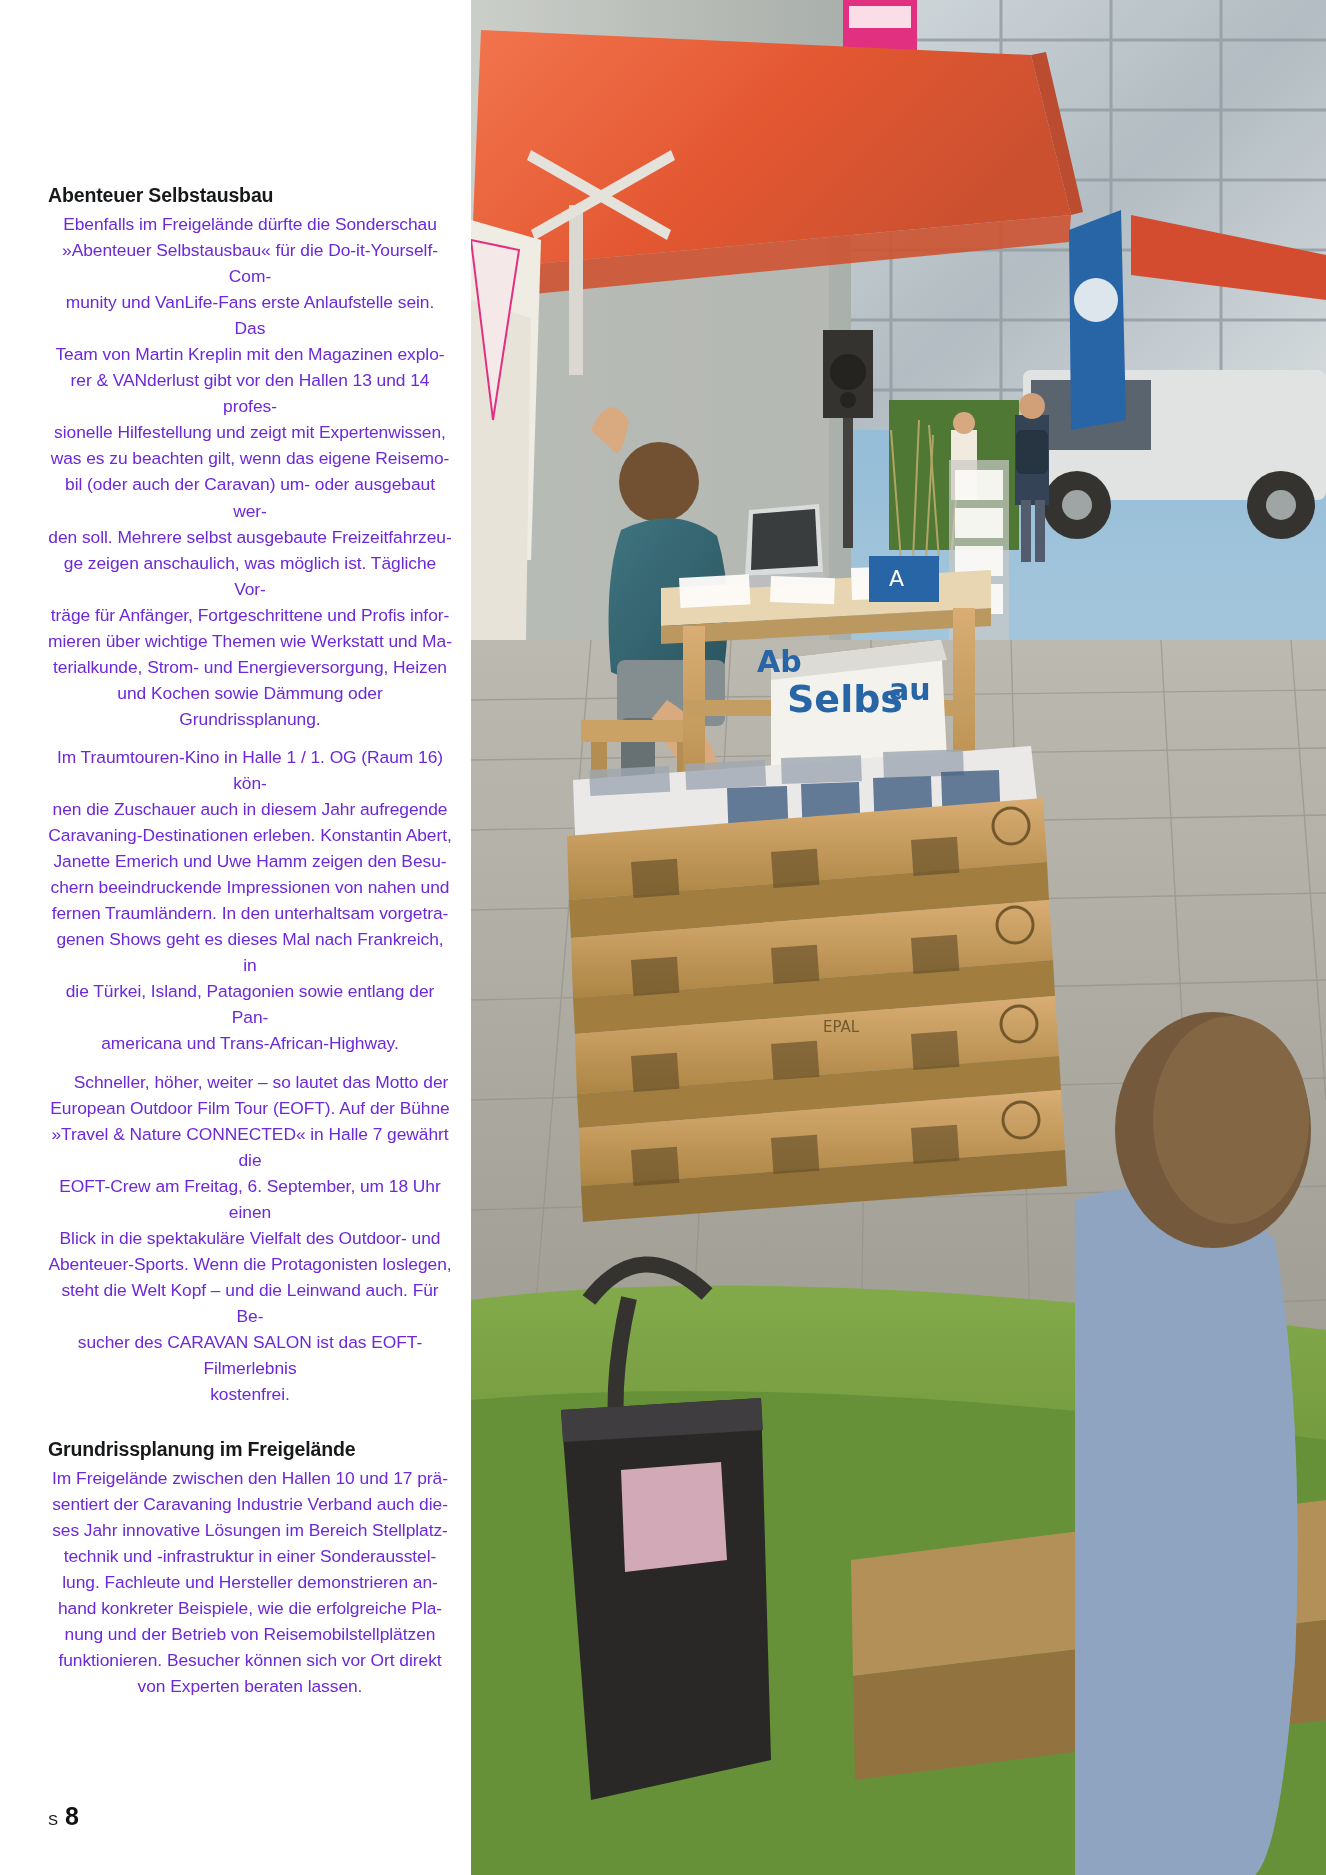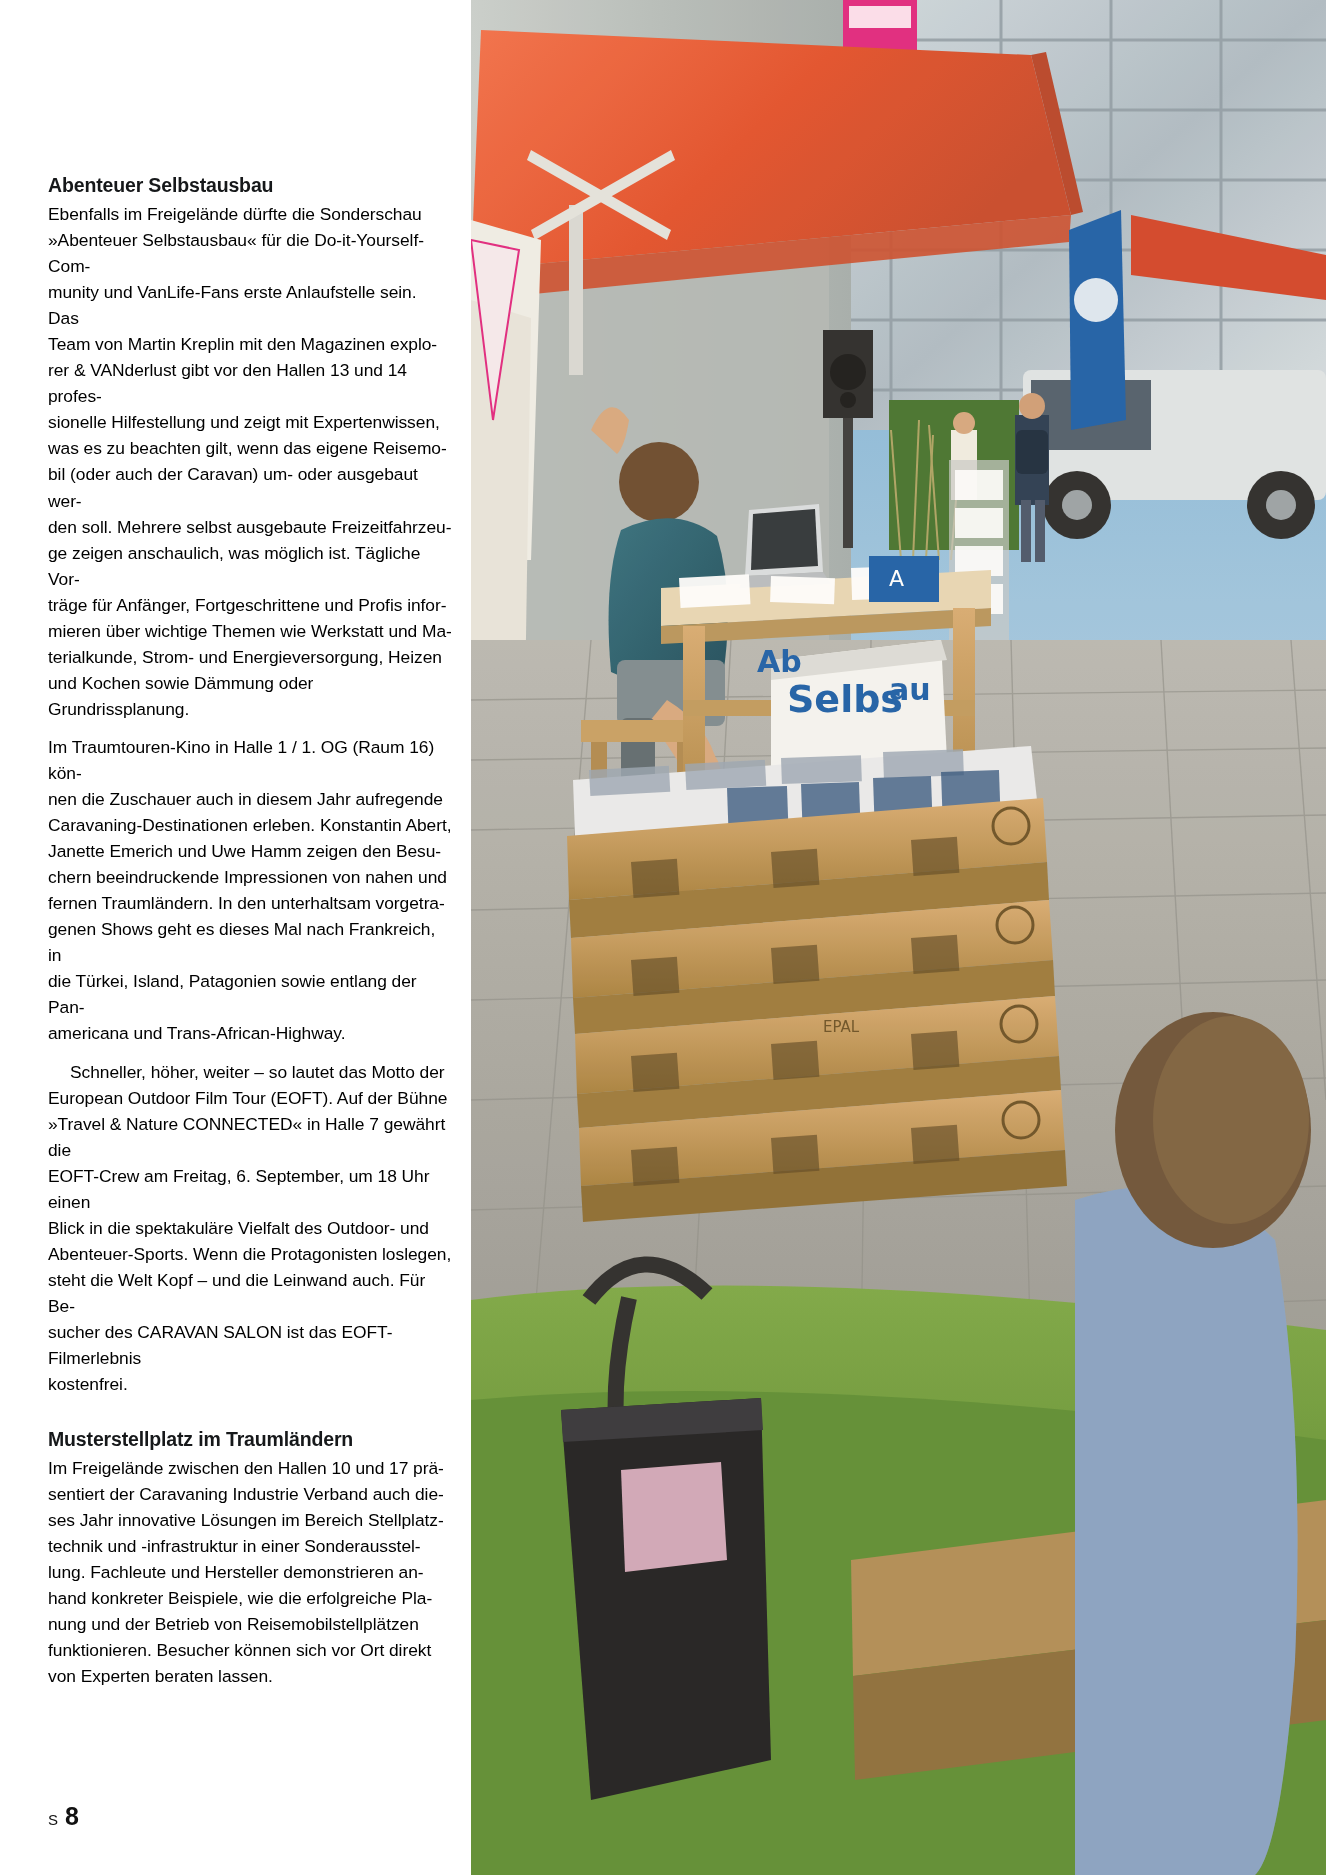--- a/index.html
+++ b/index.html
@@ -8,39 +8,39 @@
     background:#ffffff;
     font-family:"Liberation Sans", sans-serif;
     overflow:hidden;
     position:relative;
   }
   .page{position:relative;width:1326px;height:1875px;background:#fff;overflow:hidden;}
 
   
   .text-col{
     position:absolute;
-    left:48px; top:172px;
+    left:48px; top:182px;
     width:404px;
   }
   .sec-head{
     font-weight:bold;
     font-size:19.5px;
     line-height:26px;
     color:#16181a;
     letter-spacing:-0.15px;
     margin:0 0 3px 0;
   }
   .sec-head.spaced{margin-top:29px;}
   .body-p{
     font-size:17.4px;
     line-height:26.05px;
-    color:#000000;
+    color:#6d28d9;
     margin:0;
     letter-spacing:-0.05px;
-    text-align:left;
+    text-align:center;
     white-space:pre-line;
   }
   .body-p + .body-p{margin-top:12px;}
   .indent{text-indent:22px;}
 
   
   .photo{
     position:absolute;
     left:471px; top:0;
     width:855px; height:1875px;
@@ -99,21 +99,21 @@
     <p class="body-p indent">Schneller, höher, weiter – so lautet das Motto der
 European Outdoor Film Tour (EOFT). Auf der Bühne
 »Travel &amp; Nature CONNECTED« in Halle 7 gewährt die
 EOFT-Crew am Freitag, 6. September, um 18 Uhr einen
 Blick in die spektakuläre Vielfalt des Outdoor- und
 Abenteuer-Sports. Wenn die Protagonisten loslegen,
 steht die Welt Kopf – und die Leinwand auch. Für Be-
 sucher des CARAVAN SALON ist das EOFT-Filmerlebnis
 kostenfrei.</p>
 
-    <h2 class="sec-head spaced">Musterstellplatz im Traumländern</h2>
+    <h2 class="sec-head spaced">Grundrissplanung im Freigelände</h2>
     <p class="body-p">Im Freigelände zwischen den Hallen 10 und 17 prä-
 sentiert der Caravaning Industrie Verband auch die-
 ses Jahr innovative Lösungen im Bereich Stellplatz-
 technik und -infrastruktur in einer Sonderausstel-
 lung. Fachleute und Hersteller demonstrieren an-
 hand konkreter Beispiele, wie die erfolgreiche Pla-
 nung und der Betrieb von Reisemobilstellplätzen
 funktionieren. Besucher können sich vor Ort direkt
 von Experten beraten lassen.</p>
   </div>

